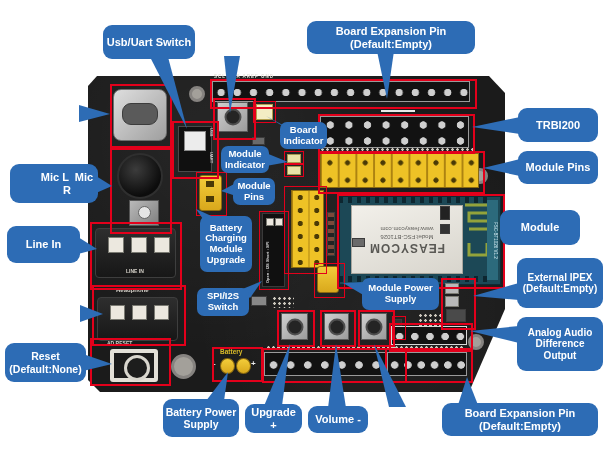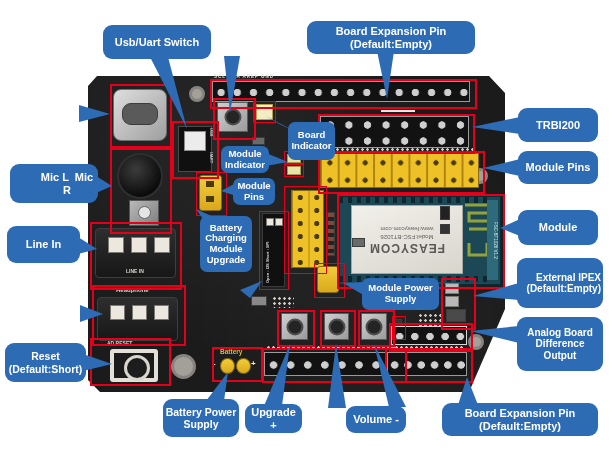--- a/index.html
+++ b/index.html
@@ -215,33 +215,34 @@
     <polygon points="519,283 519,300 473,296" fill="#2d6cb5"></polygon>
     <polygon points="519,326 519,343 470,331" fill="#2d6cb5"></polygon>
     <polygon points="281,125 294,131 266,116" fill="#2d6cb5"></polygon>
     <polygon points="266,153 266,166 288,162" fill="#2d6cb5"></polygon>
     <polygon points="236,183 236,196 221,191" fill="#2d6cb5"></polygon>
     <polygon points="205,222 218,219 196,209" fill="#2d6cb5"></polygon>
     <polygon points="240,290 250,298 262,281" fill="#2d6cb5"></polygon>
     <polygon points="365,282 365,296 343,283" fill="#2d6cb5"></polygon>
   </svg>
 
-  <div class="bubble" style="left:103px;top:25px;width:108px;height:34px;font-size:11px;">Usb/Uart Switch</div>
+  <div class="bubble" style="left:103px;top:25px;width:92px;height:34px;font-size:11px;">Usb/Uart Switch</div>
   <div class="bubble" style="left:307px;top:21px;width:168px;height:33px;font-size:11px;">Board Expansion Pin (Default:Empty)</div>
   <div class="bubble" style="left:10px;top:164px;width:88px;height:39px;font-size:11px;padding-left:28px;">Mic L  Mic R</div>
   <div class="bubble" style="left:7px;top:226px;width:73px;height:37px;font-size:11px;">Line In</div>
-  <div class="bubble" style="left:5px;top:343px;width:81px;height:39px;">Reset (Default:Short)</div>
+  <div class="bubble" style="left:5px;top:343px;width:81px;height:39px;">Reset (Default:None)</div>
   <div class="bubble" style="left:163px;top:399px;width:76px;height:38px;">Battery Power Supply</div>
   <div class="bubble" style="left:245px;top:404px;width:57px;height:29px;font-size:11px;">Upgrade +</div>
-  <div class="bubble" style="left:308px;top:406px;width:60px;height:27px;font-size:11px;margin-left:38px;">Volume -</div>
+  <div class="bubble" style="left:308px;top:406px;width:60px;height:27px;font-size:11px;">Volume -</div>
   <div class="bubble" style="left:442px;top:403px;width:156px;height:33px;font-size:11px;">Board Expansion Pin (Default:Empty)</div>
   <div class="bubble" style="left:518px;top:108px;width:80px;height:34px;font-size:11px;">TRBI200</div>
   <div class="bubble" style="left:518px;top:151px;width:80px;height:33px;font-size:11px;">Module Pins</div>
-  <div class="bubble" style="left:518px;top:210px;width:80px;height:35px;font-size:11px;">Module</div>
-  <div class="bubble" style="left:517px;top:258px;width:86px;height:50px;font-size:10px;text-align:right;">External IPEX (Default:Empty)</div>
-  <div class="bubble" style="left:517px;top:317px;width:86px;height:54px;font-size:10px;">Analog Board Difference Output</div>
-  <div class="bubble sm" style="left:288px;top:122px;width:47px;height:38px;">Board Indicator</div>
+  <div class="bubble" style="left:500px;top:210px;width:80px;height:35px;font-size:11px;">Module</div>
+  <div class="bubble" style="left:517px;top:258px;width:86px;height:50px;font-size:10px;">External IPEX (Default:Empty)</div>
+  <div class="bubble" style="left:517px;top:317px;width:86px;height:54px;font-size:10px;">Analog Audio Difference Output</div>
+  <div class="bubble sm" style="left:280px;top:122px;width:47px;height:27px;">Board Indicator</div>
   <div class="bubble sm" style="left:221px;top:146px;width:48px;height:27px;">Module Indicator</div>
   <div class="bubble sm" style="left:233px;top:178px;width:42px;height:27px;">Module Pins</div>
   <div class="bubble sm" style="left:200px;top:216px;width:52px;height:56px;">Battery Charging Module Upgrade</div>
+  <div class="bubble sm" style="left:197px;top:288px;width:52px;height:28px;">SPI/I2S Switch</div>
   <div class="bubble sm" style="left:362px;top:278px;width:77px;height:32px;">Module Power Supply</div>
 
 </div>
 
 </body></html>

